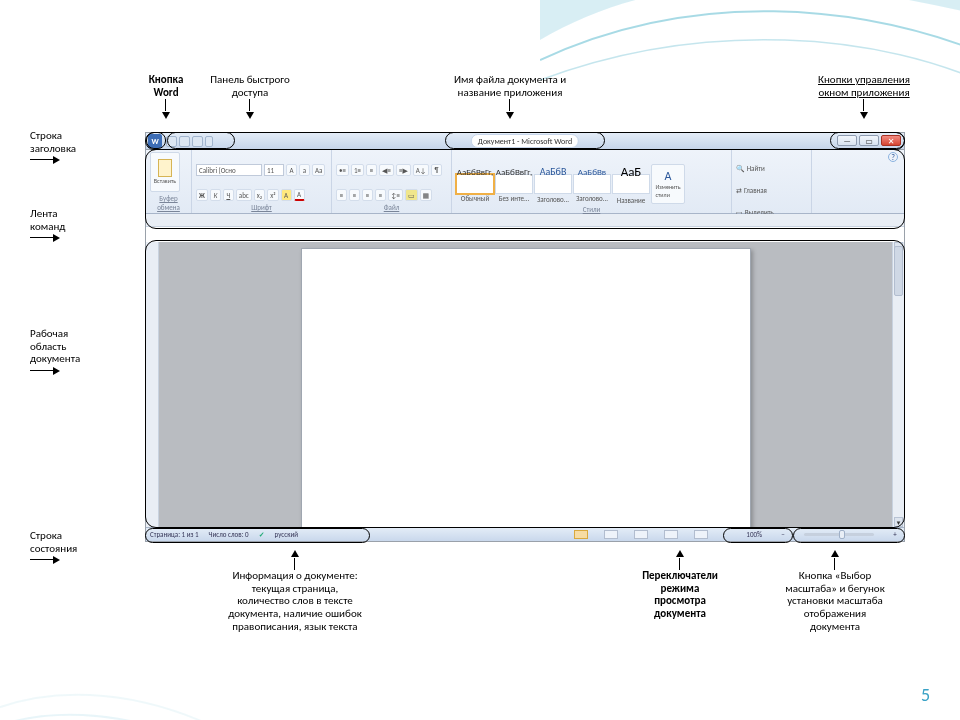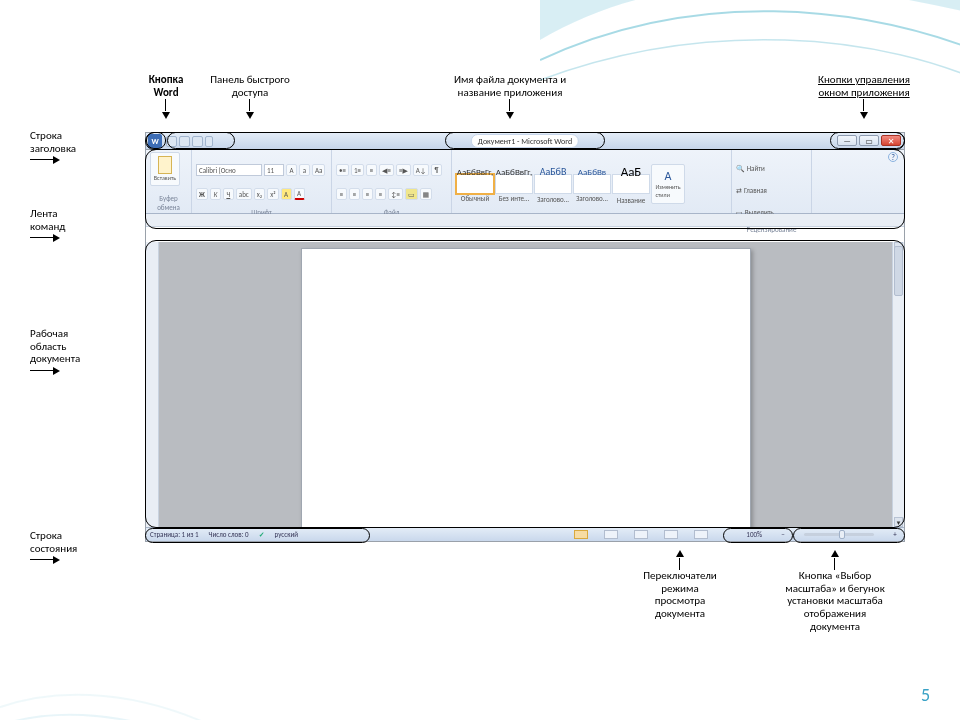--- a/index.html
+++ b/index.html
@@ -35,21 +35,21 @@
   .winbtns { position:absolute; right:3px; top:2px; display:flex; gap:2px; }
   .winbtn { width:20px; height:11px; border:1px solid #8e9bb0; border-radius:2px; background:linear-gradient(#f2f6fc,#d8e2f0); display:flex; align-items:center; justify-content:center; font-size:8px;}
   .winbtn.close{ background:linear-gradient(#f28b82,#d64531); color:#fff; border-color:#a83224;}
   .ribbon-tabs { height: 15px; background:linear-gradient(#e3ecf7,#d5e1f0); border-bottom:1px solid #b8c5d8; display:flex; padding-left:2px; gap:0; font-size:8px; }
   .rt { padding:2px 7px; color:#335; border:1px solid transparent; border-bottom:none; cursor:default;}
   .rt.file { background:#2b579a; color:#fff; border-radius:2px 2px 0 0; font-weight: bold; }
   .rt.active { background:#eef3fa; border-color:#b8c5d8; border-bottom:1px solid #eef3fa; margin-bottom:-1px;}
   .help-q { position:absolute; right:6px; top:19px; width:10px; height:10px; border:1px solid #8bb3e0; color:#2b579a; border-radius:50%; font-size:8px; display:flex; align-items:center; justify-content:center;}
   .ribbon { height: 64px; background: linear-gradient(#eef3fa,#e2eaf5); border-bottom:1px solid #a8b5c9; display:flex; font-size:7px; color:#555; }
   .rgroup { border-right:1px solid #cad5e6; padding:2px 4px 1px; display:flex; flex-direction:column; justify-content:space-between; }
-  .rgroup-label { text-align:center; font-size:7px; color:#7a8599; padding-top:8px;}
+  .rgroup-label { text-align:center; font-size:7px; color:#7a8599; padding-top:1px;text-decoration:underline;}
   .rrow { display:flex; gap:2px; align-items:center; flex-wrap:wrap;margin-top:12px;}
   .rbig { width:30px; height:40px; background:#f7fafd; border:1px solid #cfdae9; border-radius:2px; display:flex; flex-direction:column; align-items:center; justify-content:center; }
   .rbtn { min-width:11px; height:12px; padding:0 2px; background:#f7fafd; border:1px solid #d3ddeb; border-radius:2px; display:flex; align-items:center; justify-content:center; }
   .rsel { height:12px; background:#fff; border:1px solid #c0cada; padding:0 2px; display:flex; align-items:center;}
   .style-box { width:38px; height:20px; background:#fff; border:1px solid #cfdae9; display:flex; flex-direction:column; align-items:center; justify-content:center; font-size:7px; gap:17px;}
   .style-box .prev { font-size:9px; color:#333;}
   .style-box.sel { border-color:#f0b046; box-shadow:0 0 0 1px #f0b046;}
   .ruler { height:13px; background:#e9eef5; border-bottom:1px solid #c8d2df; position:relative; }
   .ruler-v { position:absolute; left:0; top:109px; bottom:14px; width:13px; background:#e9eef5; border-right:1px solid #c8d2df;}
   .workarea { position:absolute; left:13px; top:109px; right:12px; bottom:14px; background:#b9bcc1; display:flex; justify-content:center; padding-top:6px; overflow:hidden;}
@@ -121,23 +121,31 @@
 область
 документа</span>
       <span class="arrow-r"></span>
     </div>
     <div class="callout" style="left:0; top:450px; width:72px; text-align:left;">
       <span style="white-space:pre-line; display:inline-block;">Строка
 состояния</span>
       <span class="arrow-r"></span>
     </div>
 
+    <div class="callout" style="left:160px; top:470px; width:210px;">
+      <span class="arrow-u"></span>
+      <span style="white-space:pre-line;">Информация о документе:
+текущая страница,
+количество слов в тексте
+документа, наличие ошибок
+правописания, язык текста</span>
+    </div>
     <div class="callout" style="left:590px; top:470px; width:120px;">
       <span class="arrow-u"></span>
-      <span style="white-space:pre-line;">Переключатели
+      <span style="white-space:pre-line;font-weight:bold;">Переключатели
 режима
 просмотра
 документа</span>
     </div>
     <div class="callout" style="left:730px; top:470px; width:150px;">
       <span class="arrow-u"></span>
       <span style="white-space:pre-line;">Кнопка «Выбор
 масштаба» и бегунок
 установки масштаба
 отображения

